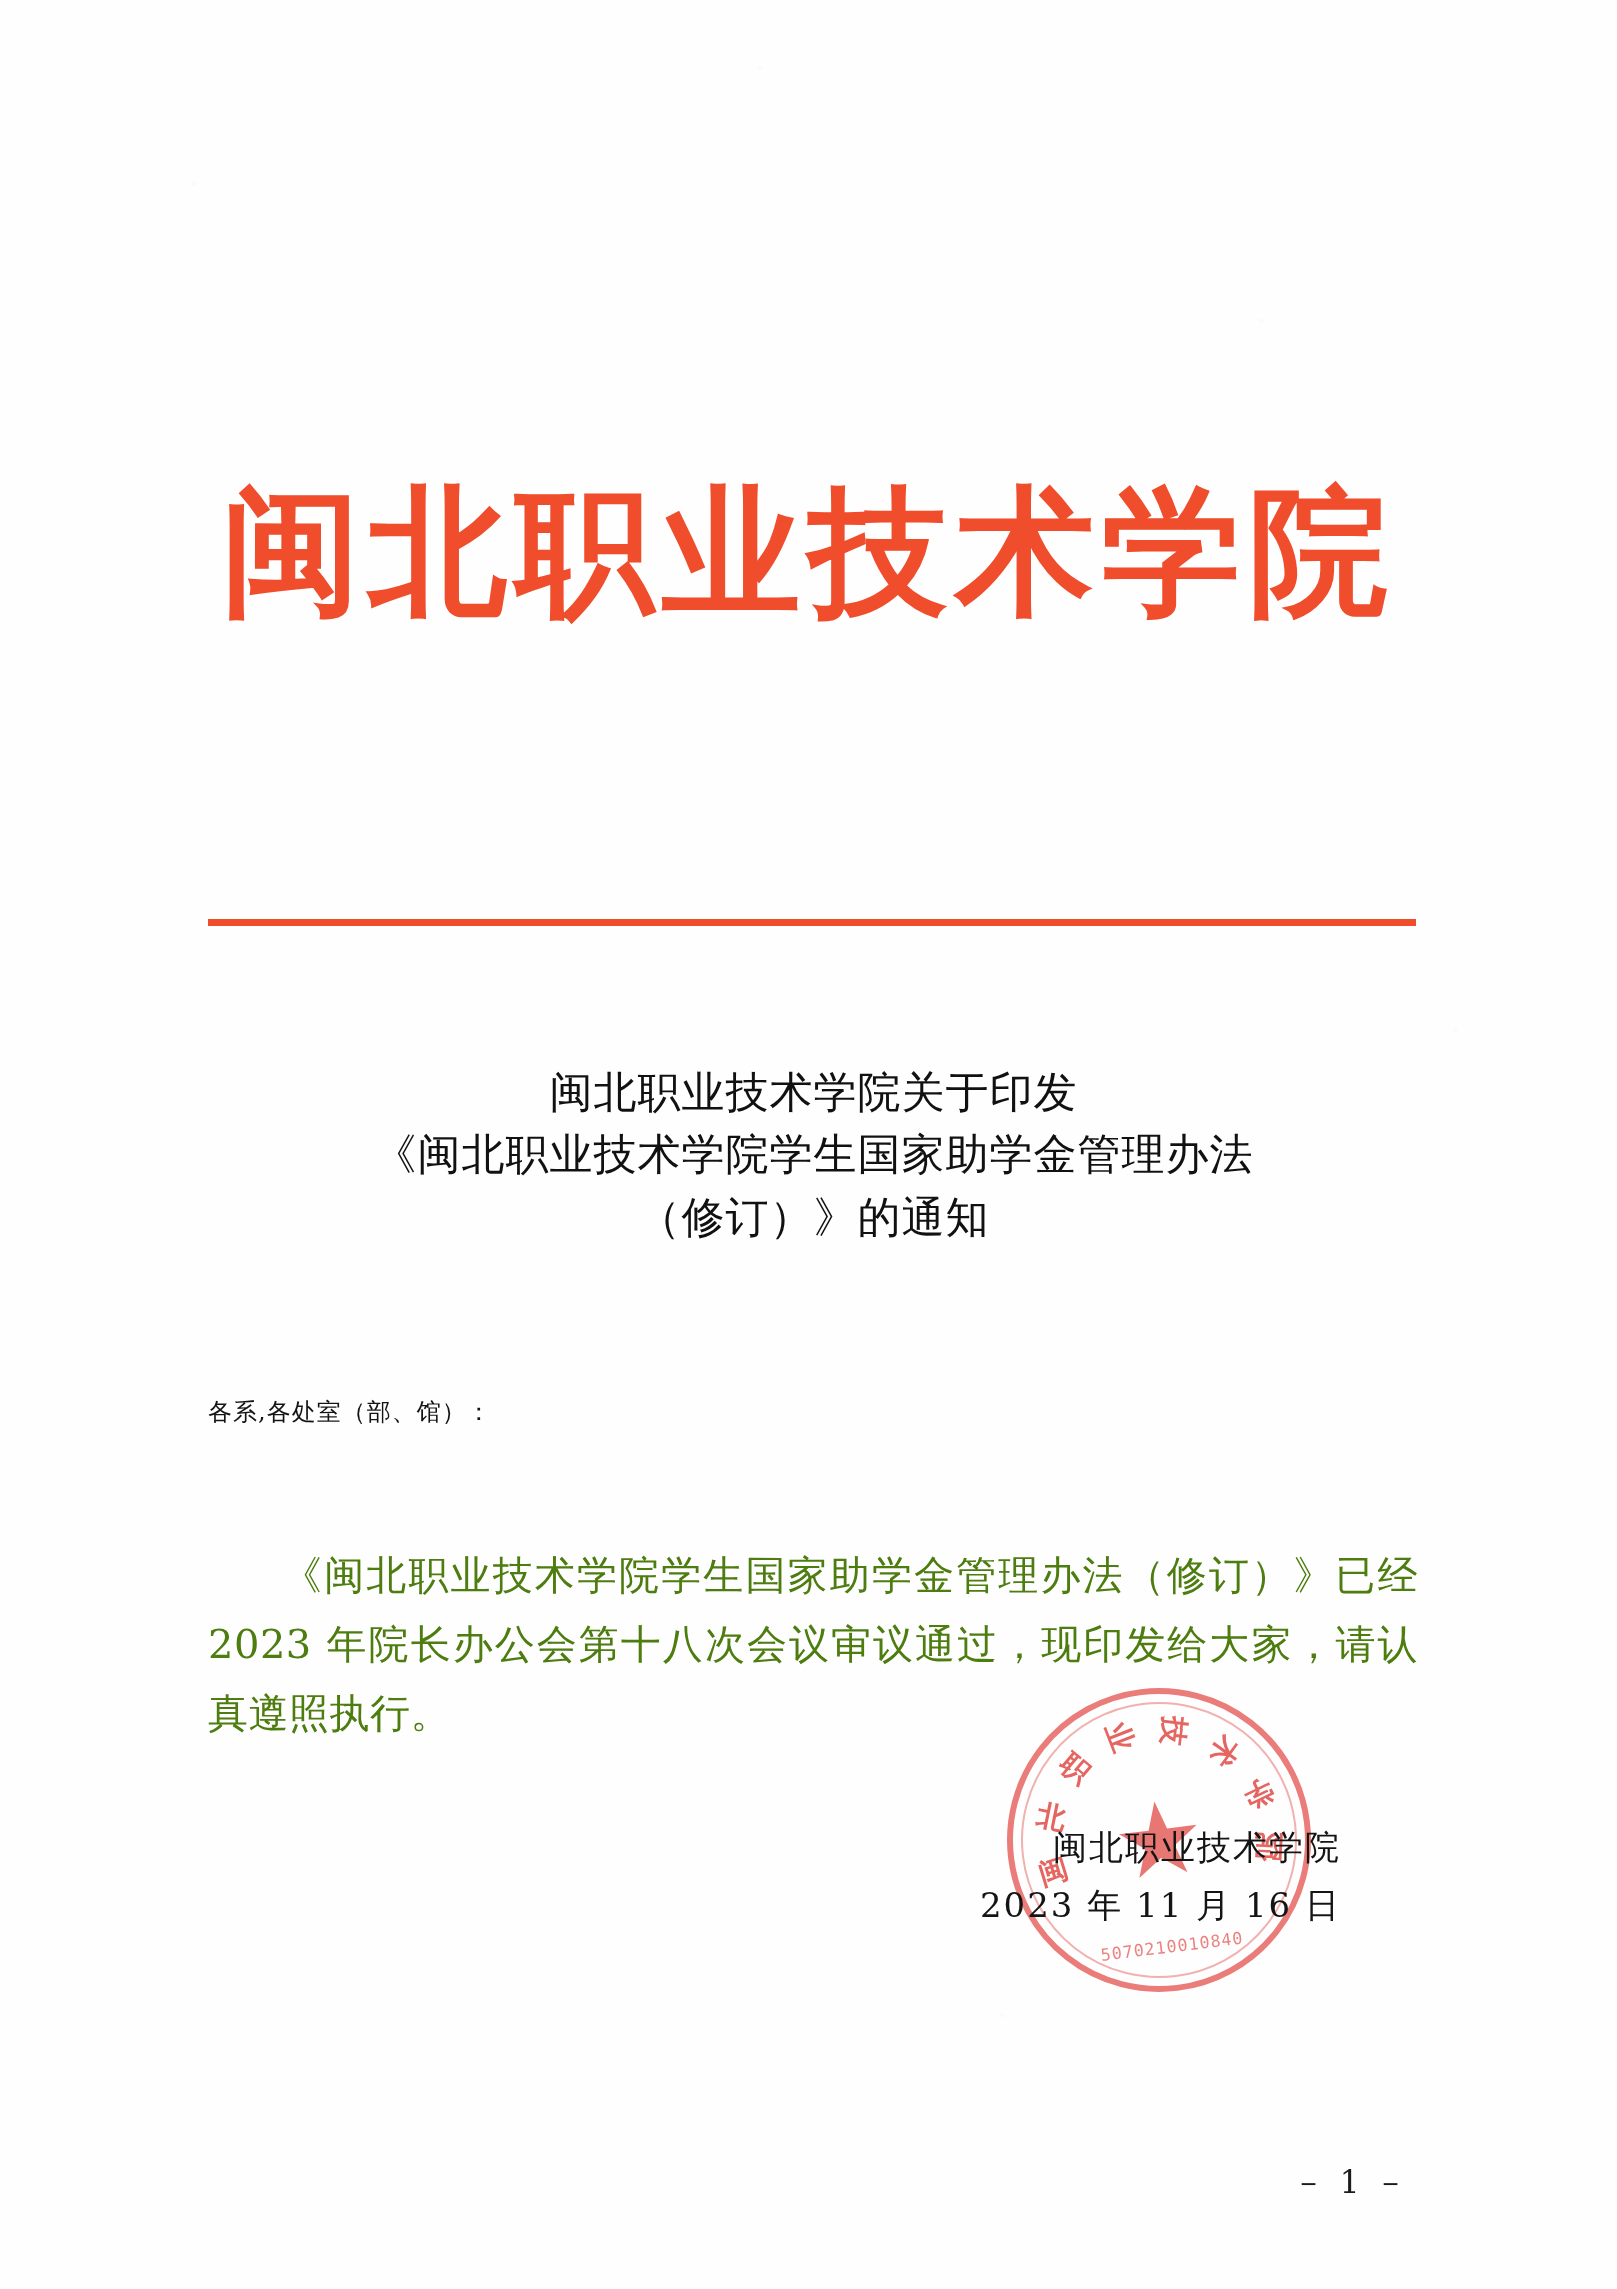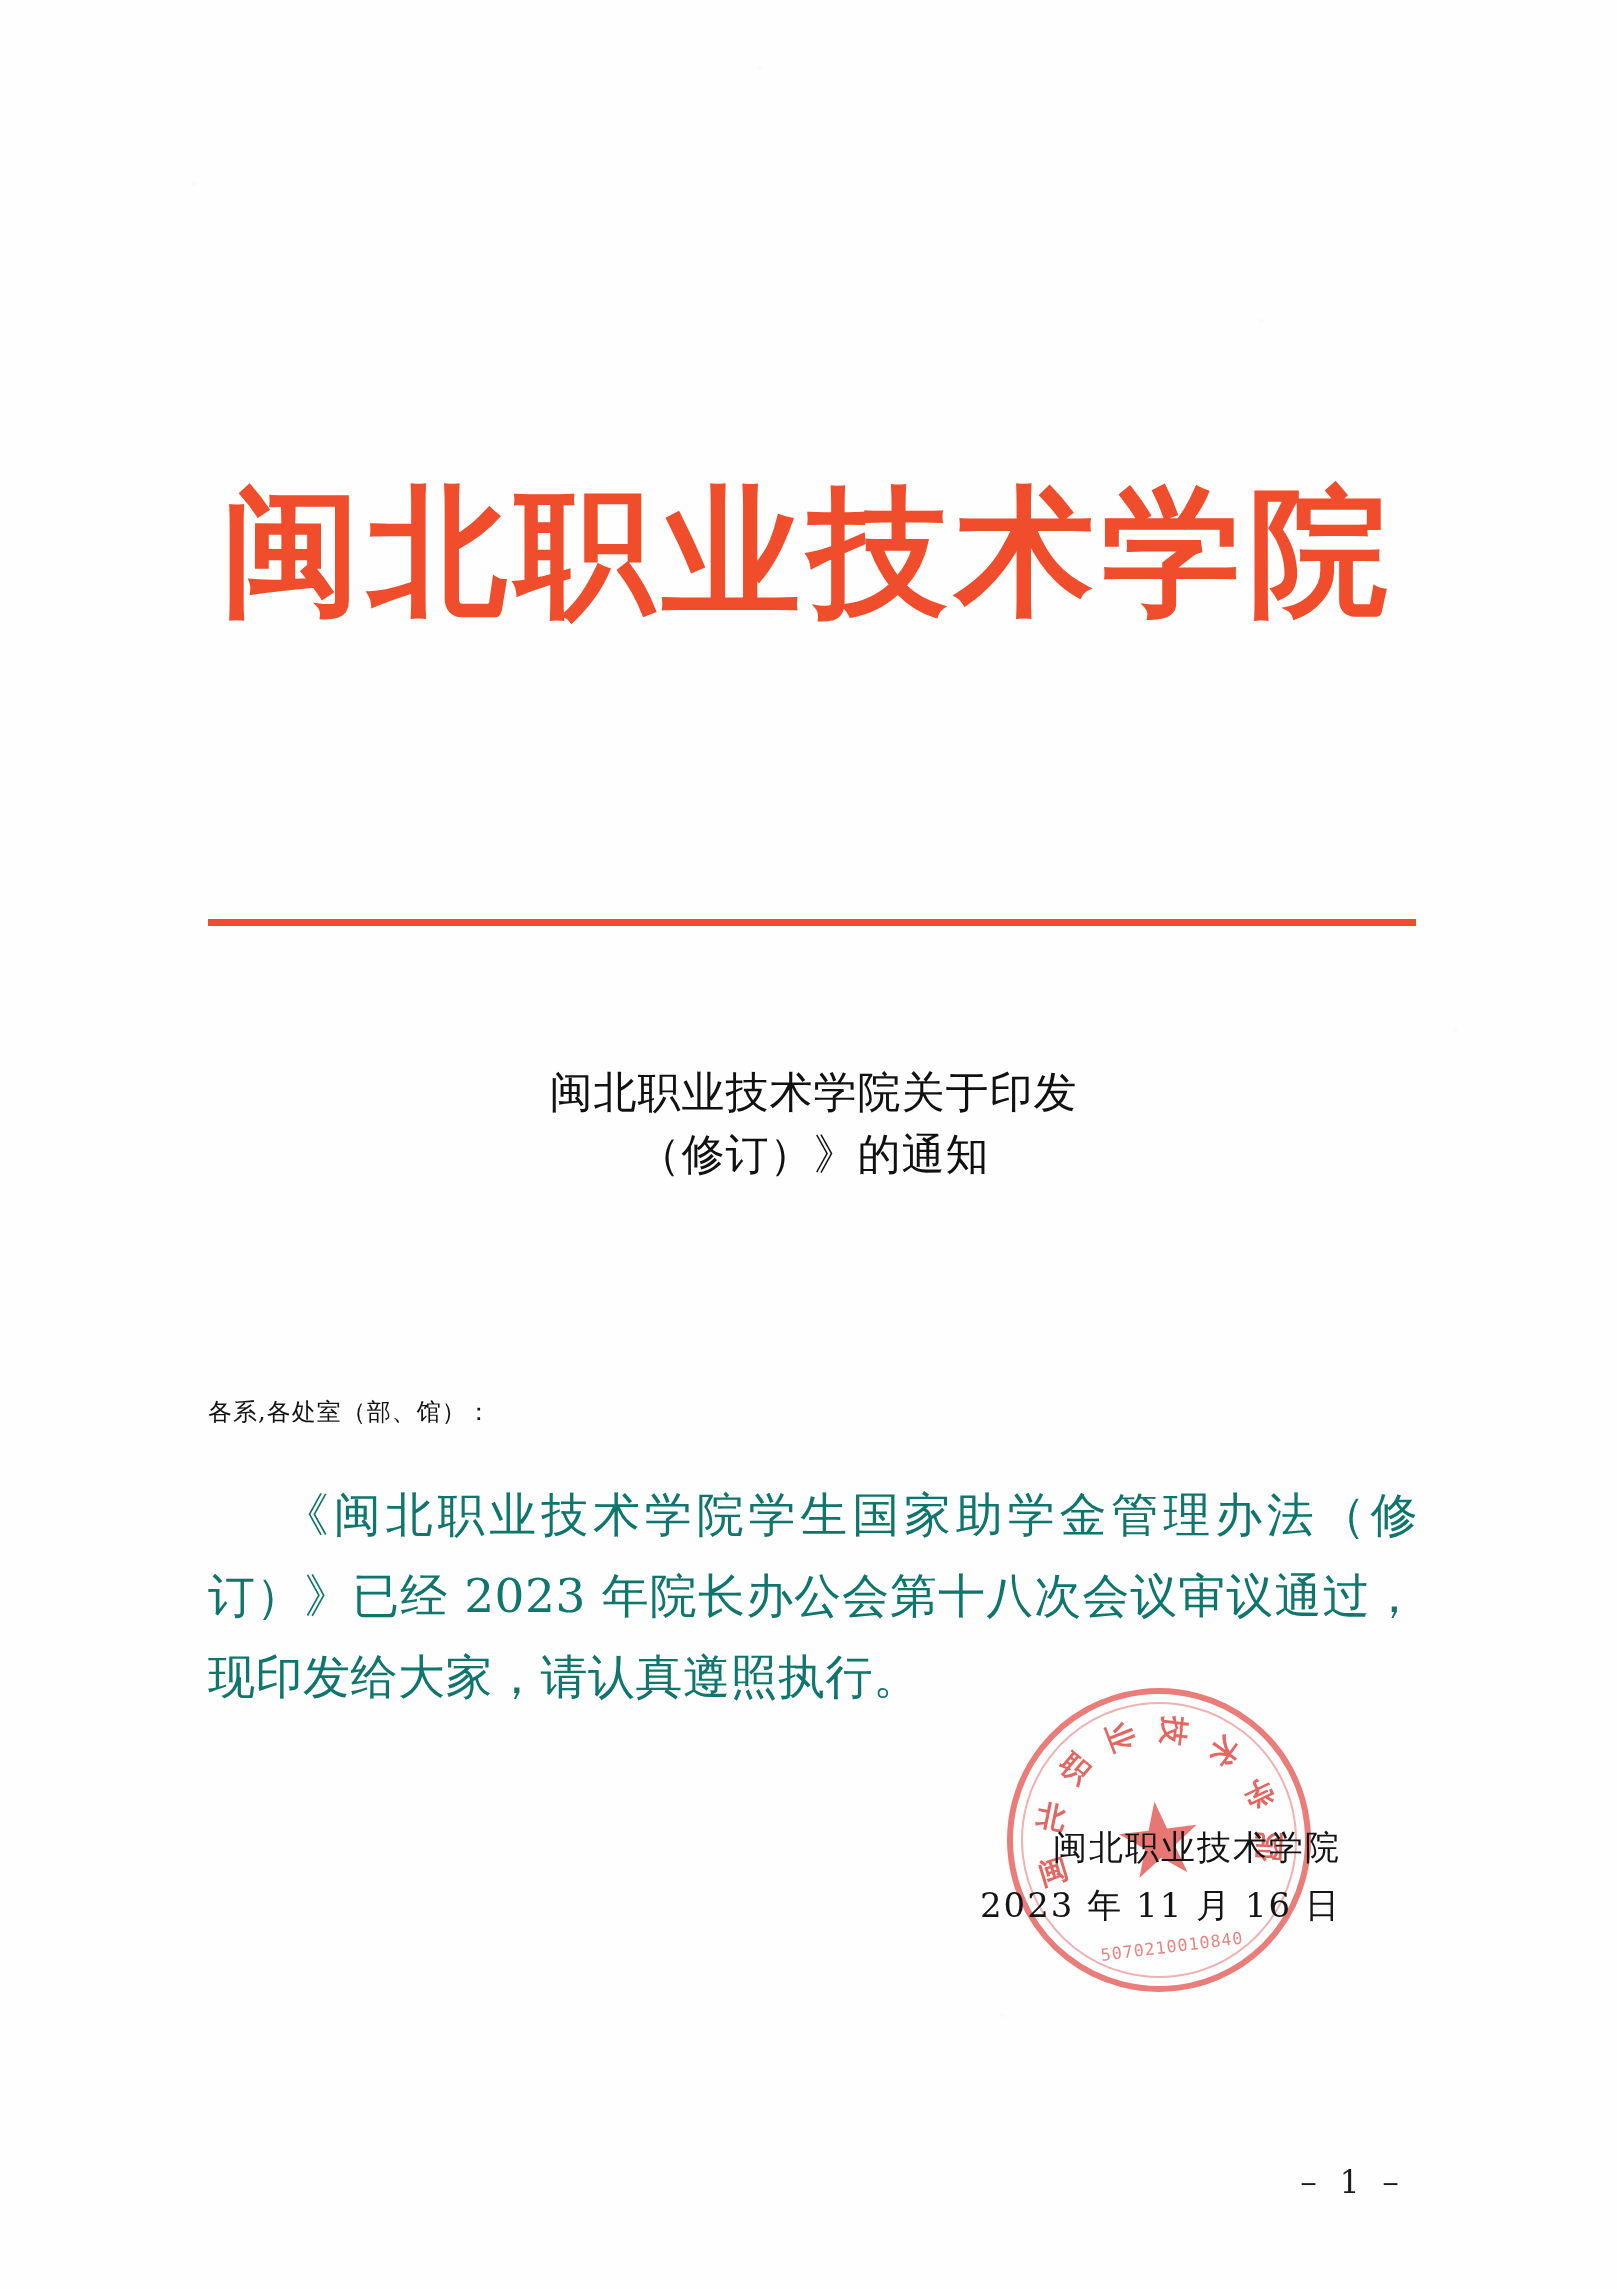--- a/index.html
+++ b/index.html
@@ -83,26 +83,26 @@
   .salutation {
     position: absolute;
     top: 1396px;
     left: 208px;
     font-size: 24px;
     color: #141414;
     letter-spacing: 1px;
   }
   .body-text {
     position: absolute;
-    top: 1475px;
+    top: 1541px;
     left: 208px;
     width: 1210px;
-    font-size: 47px;
+    font-size: 40px;
     line-height: 1.72;
-    color: #0f766e;
+    color: #4d7c0f;
     text-align: justify;
     text-indent: 74px;
     letter-spacing: 0.5px;
   }
   .signature {
     position: absolute;
     top: 1818px;
     left: 0;
     width: 1341px;
     text-align: right;
@@ -189,20 +189,21 @@
 <div class="page">
   <div class="paper-noise"></div>
 
   <div class="letterhead">闽北职业技术学院</div>
 
 
   <div class="red-rule"></div>
 
   <div class="title-block">
     <span class="tl">闽北职业技术学院关于印发</span>
+    <span class="tl">《闽北职业技术学院学生国家助学金管理办法</span>
     <span class="tl">（修订）》的通知</span>
   </div>
 
   <div class="salutation">各系,各处室（部、馆）：</div>
 
   <div class="body-text">《闽北职业技术学院学生国家助学金管理办法（修订）》已经 2023 年院长办公会第十八次会议审议通过，现印发给大家，请认真遵照执行。</div>
 
   <div class="seal">
     <div class="ring"></div>
     <div class="ring2"></div>

